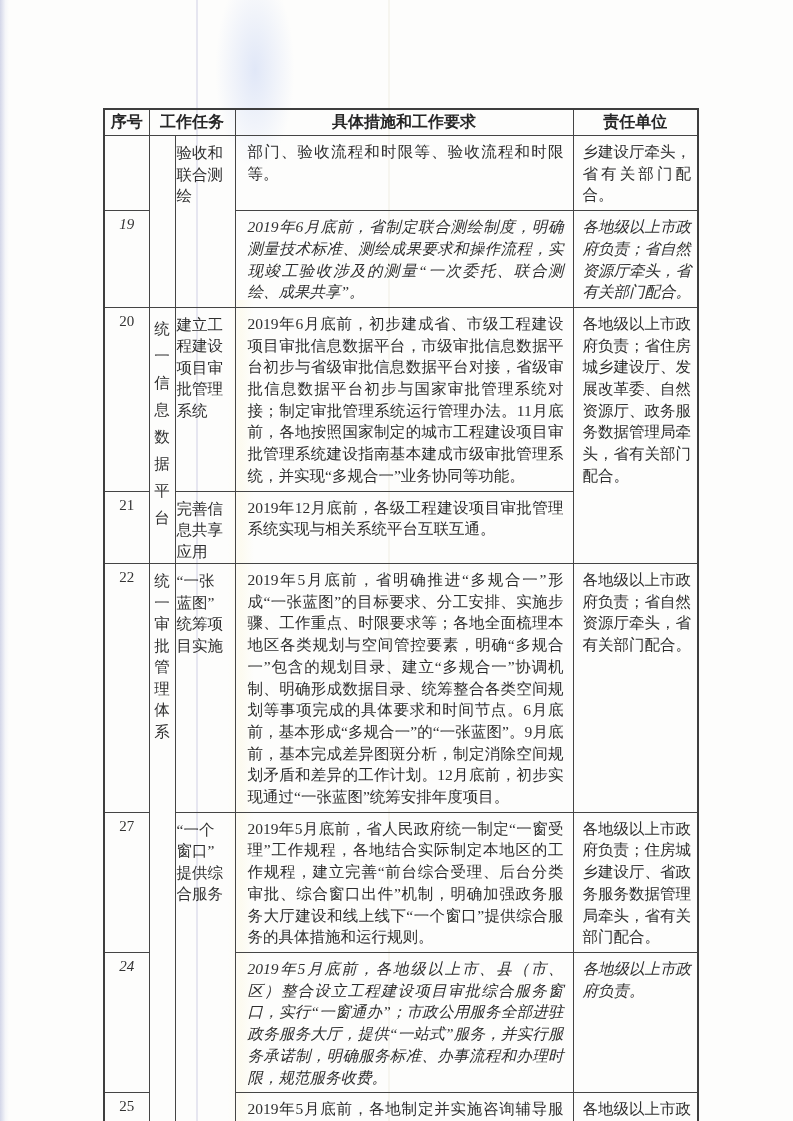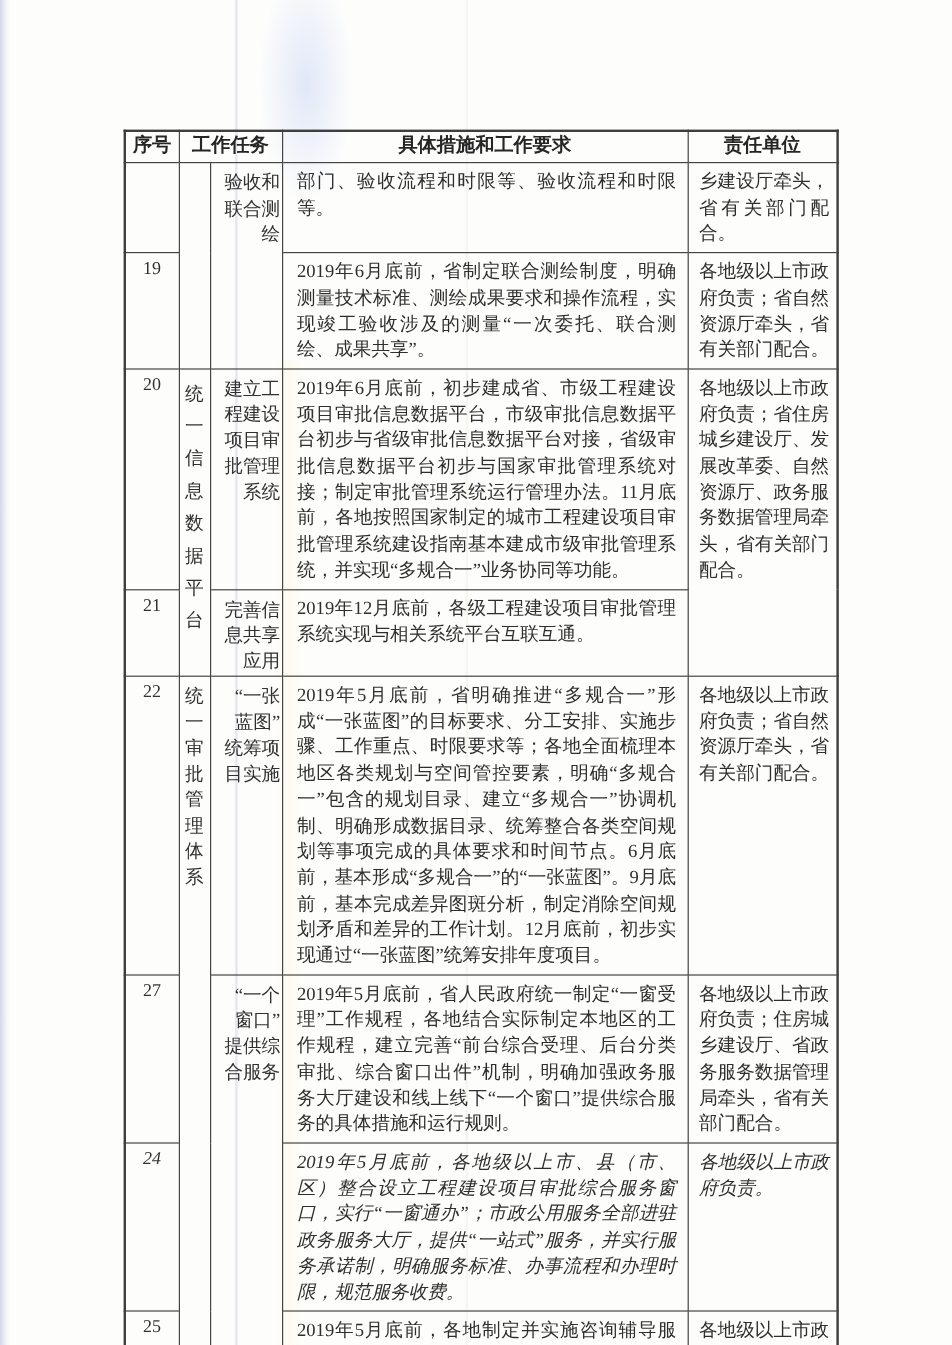--- a/index.html
+++ b/index.html
@@ -27,27 +27,27 @@
     border-collapse:collapse;table-layout:fixed;
     border:2px solid #3e3e3e;
   }
   .doc td,.doc th{border:1.5px solid #454545;vertical-align:top;overflow:hidden;}
   .doc th{font-weight:bold;font-size:16px;text-align:center;padding:2px 0 3px;line-height:20px;color:#262626;}
 
   td.seq{text-align:center;font-size:15px;padding-top:5px;color:#333;}
   td.cat{text-align:center;font-size:15.5px;white-space:pre-line;color:#303030;padding-top:7px;}
   td.cat.sp-wide{line-height:27px;}
   td.cat.sp-tight{line-height:21.5px;padding-top:6px;}
-  td.task{text-align:right;font-size:15.5px;line-height:21.5px;white-space:pre-line;padding-top:6px;color:#303030;font-family:Liberation Serif, serif;}
+  td.task{text-align:left;font-size:15.5px;line-height:21.5px;white-space:pre-line;padding-top:6px;color:#303030;font-family:Liberation Serif, serif;}
   td.measures{font-size:15.5px;line-height:21.7px;padding:5px 9px 4px 12px;text-align:justify;color:#2e2e2e;}
   td.resp{font-size:15.5px;line-height:21.7px;padding:5px 6px 4px 9px;text-align:justify;color:#2e2e2e;margin-top:44px;}
 
   tr.h-hdr{height:24px;}
   tr.h-a{height:41px;}
-  tr.h-19{height:86px;}
+  tr.h-19{height:86px;font-style:italic;}
   tr.h-20{height:154px;}
   tr.h-21{height:65px;border-radius:19px;}
   tr.h-22{height:218px;}
   tr.h-23{height:127px;}
   tr.h-24{height:105px;font-style:italic;}
   tr.h-25{height:63px;}
 </style>
 </head>
 <body>
 

